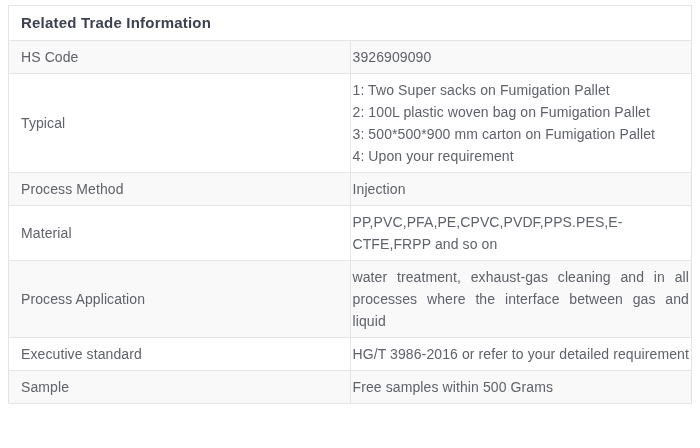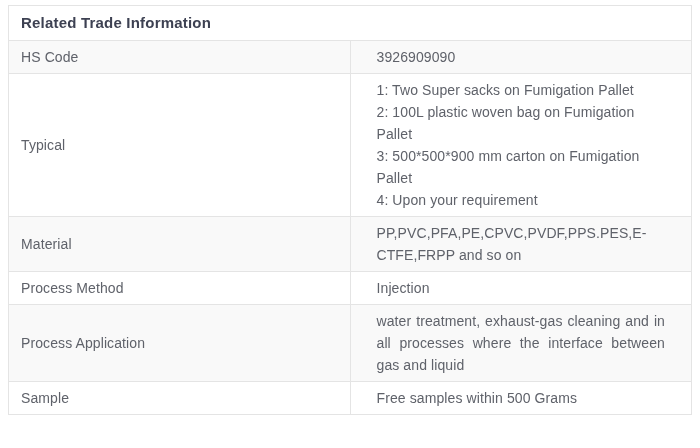--- a/index.html
+++ b/index.html
@@ -41,21 +41,21 @@
     font-size:14px;
     line-height:22px;
     color:var(--text);
     letter-spacing:.1px;
   }
   td.cell-label{
     width:185px;
     padding:0 12px;
   }
   td.cell-value{
-    padding:5px 26px;
+    padding:5px 2px;
   }
   tbody tr:nth-child(odd) td{background:var(--zebra);}
   tbody tr:nth-child(even) td{background:#ffffff;}
   .pre-line{white-space:pre-line;}
   .justify{text-align:justify;}
 </style>
 </head>
 <body>
 
 <div class="canvas">
@@ -71,30 +71,34 @@
         <td class="cell-value">3926909090</td>
       </tr>
       <tr>
         <td class="cell-label">Typical</td>
         <td class="cell-value pre-line">1: Two Super sacks on Fumigation Pallet
 2: 100L plastic woven bag on Fumigation Pallet
 3: 500*500*900 mm carton on Fumigation Pallet
 4: Upon your requirement</td>
       </tr>
       <tr>
+        <td class="cell-label">Process Method</td>
+        <td class="cell-value">Injection</td>
+      </tr>
+      <tr>
         <td class="cell-label">Material</td>
         <td class="cell-value">PP,PVC,PFA,PE,CPVC,PVDF,PPS.PES,E-CTFE,FRPP and so on</td>
       </tr>
       <tr>
-        <td class="cell-label">Process Method</td>
-        <td class="cell-value">Injection</td>
+        <td class="cell-label">Process Application</td>
+        <td class="cell-value justify">water treatment, exhaust-gas cleaning and in all processes where the interface between gas and liquid</td>
       </tr>
       <tr>
-        <td class="cell-label">Process Application</td>
-        <td class="cell-value justify">water treatment, exhaust-gas cleaning and in all processes where the interface between gas and liquid</td>
+        <td class="cell-label">Executive standard</td>
+        <td class="cell-value">HG/T 3986-2016 or refer to your detailed requirement</td>
       </tr>
       <tr>
         <td class="cell-label">Sample</td>
         <td class="cell-value">Free samples within 500 Grams</td>
       </tr>
 
     </tbody>
   </table>
 </div>
 

